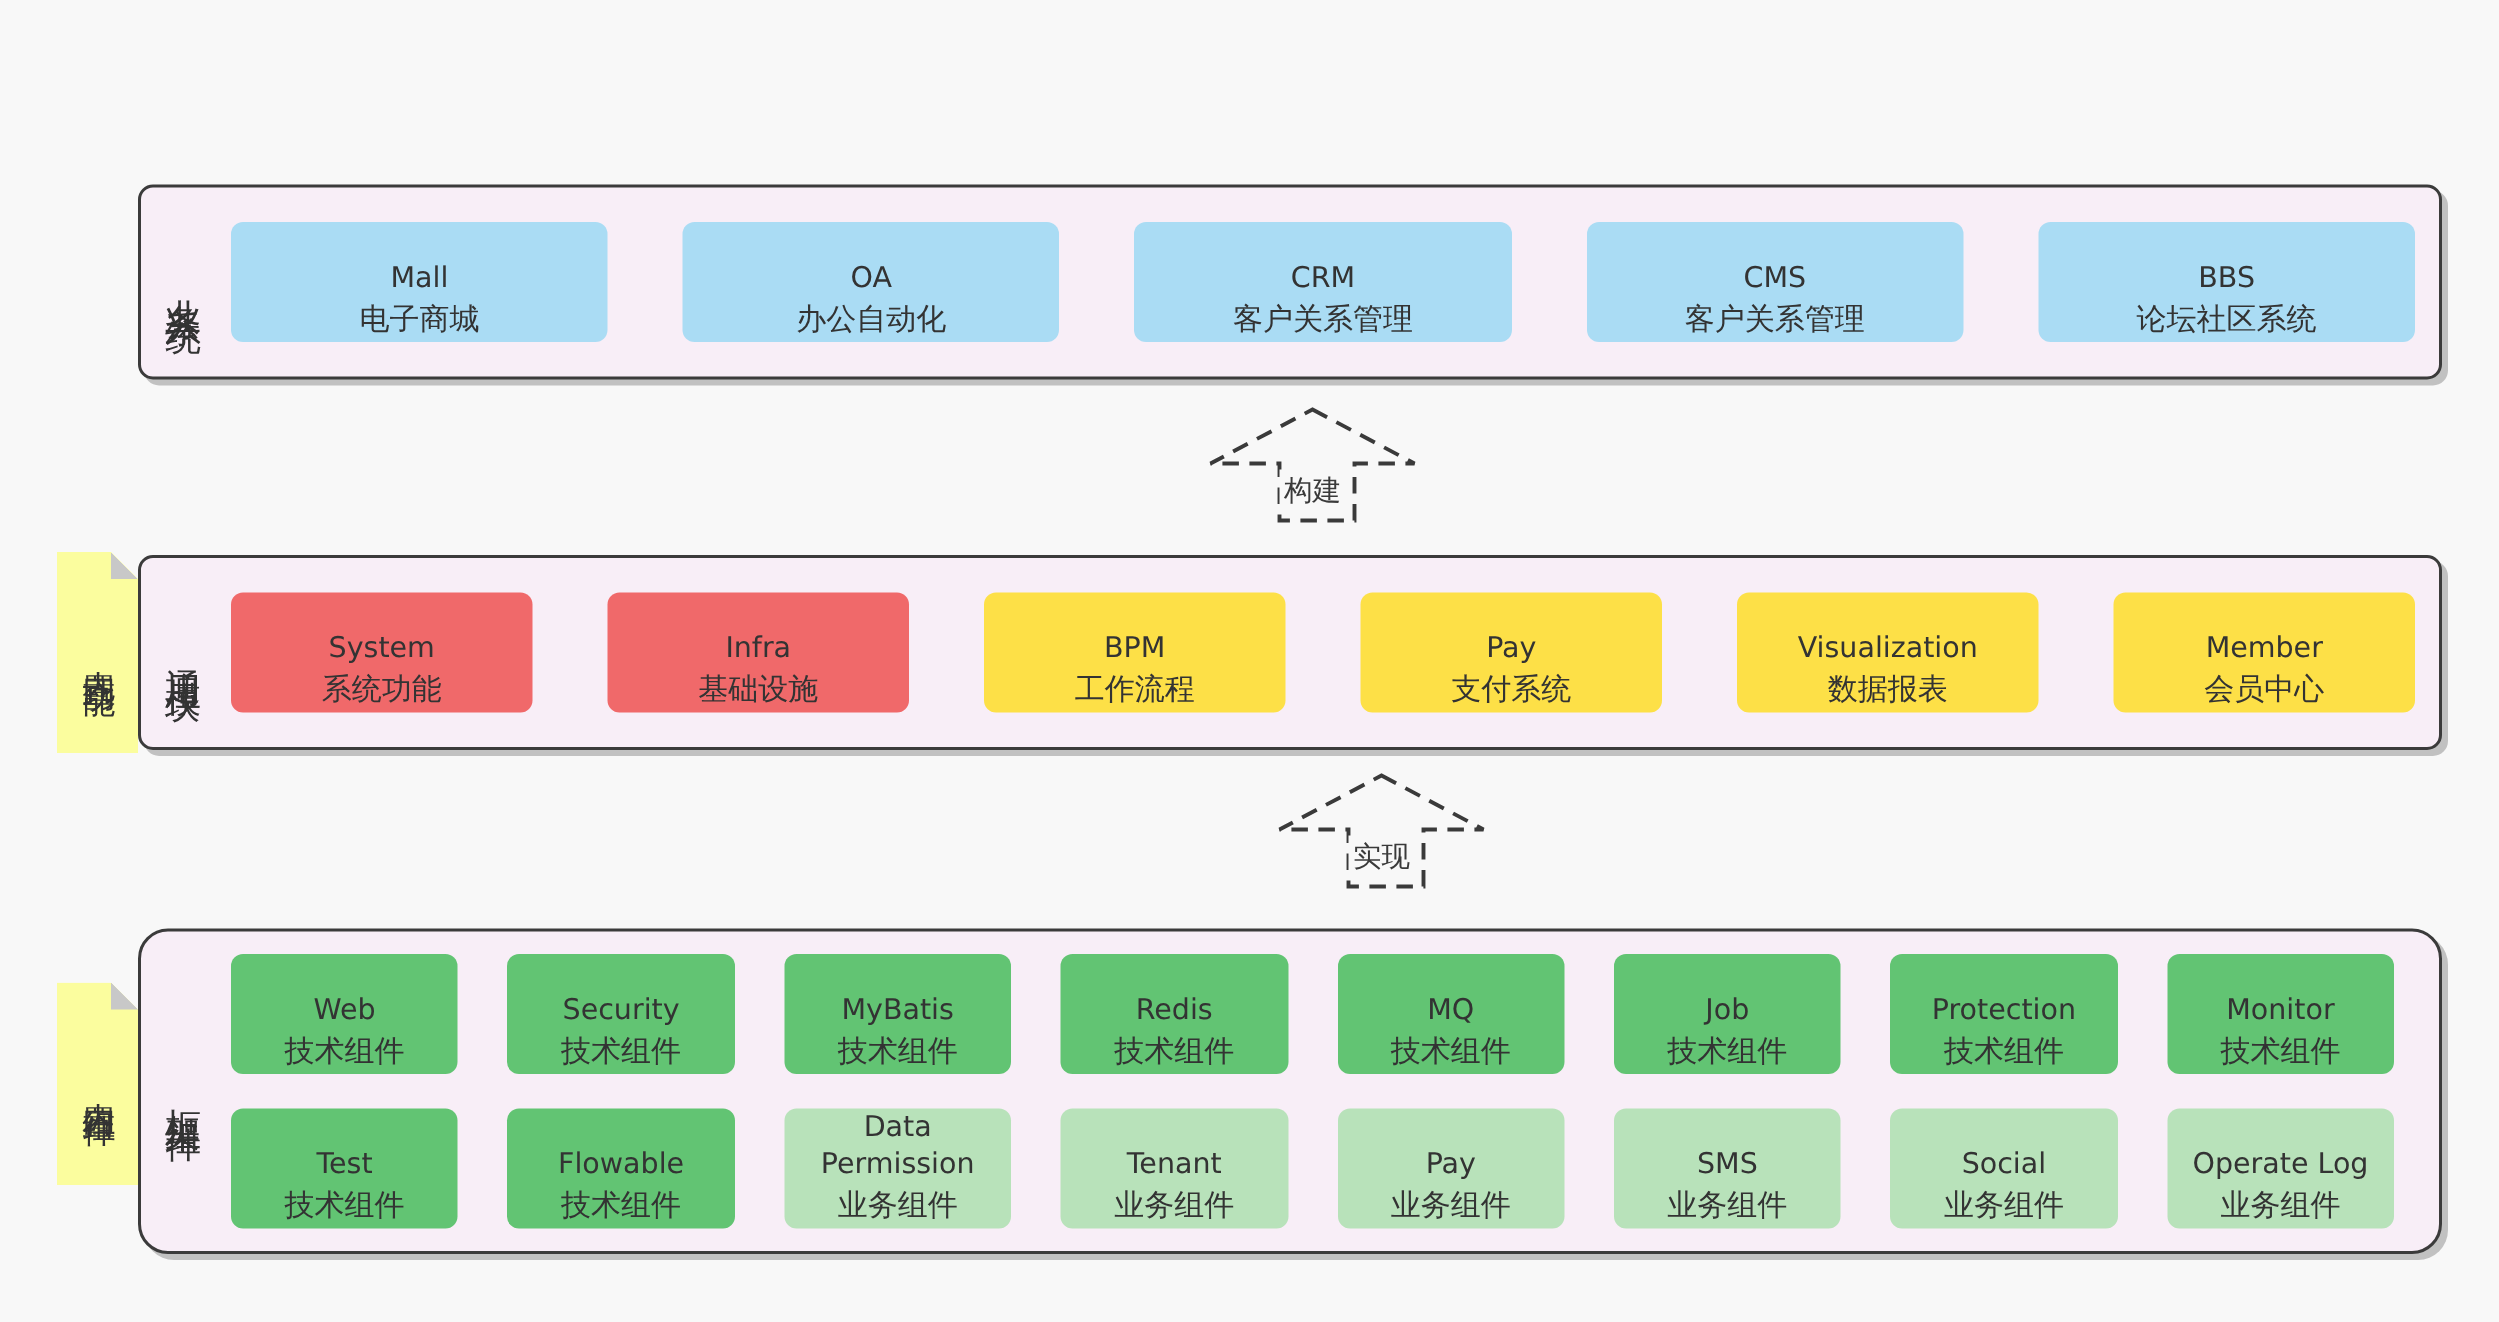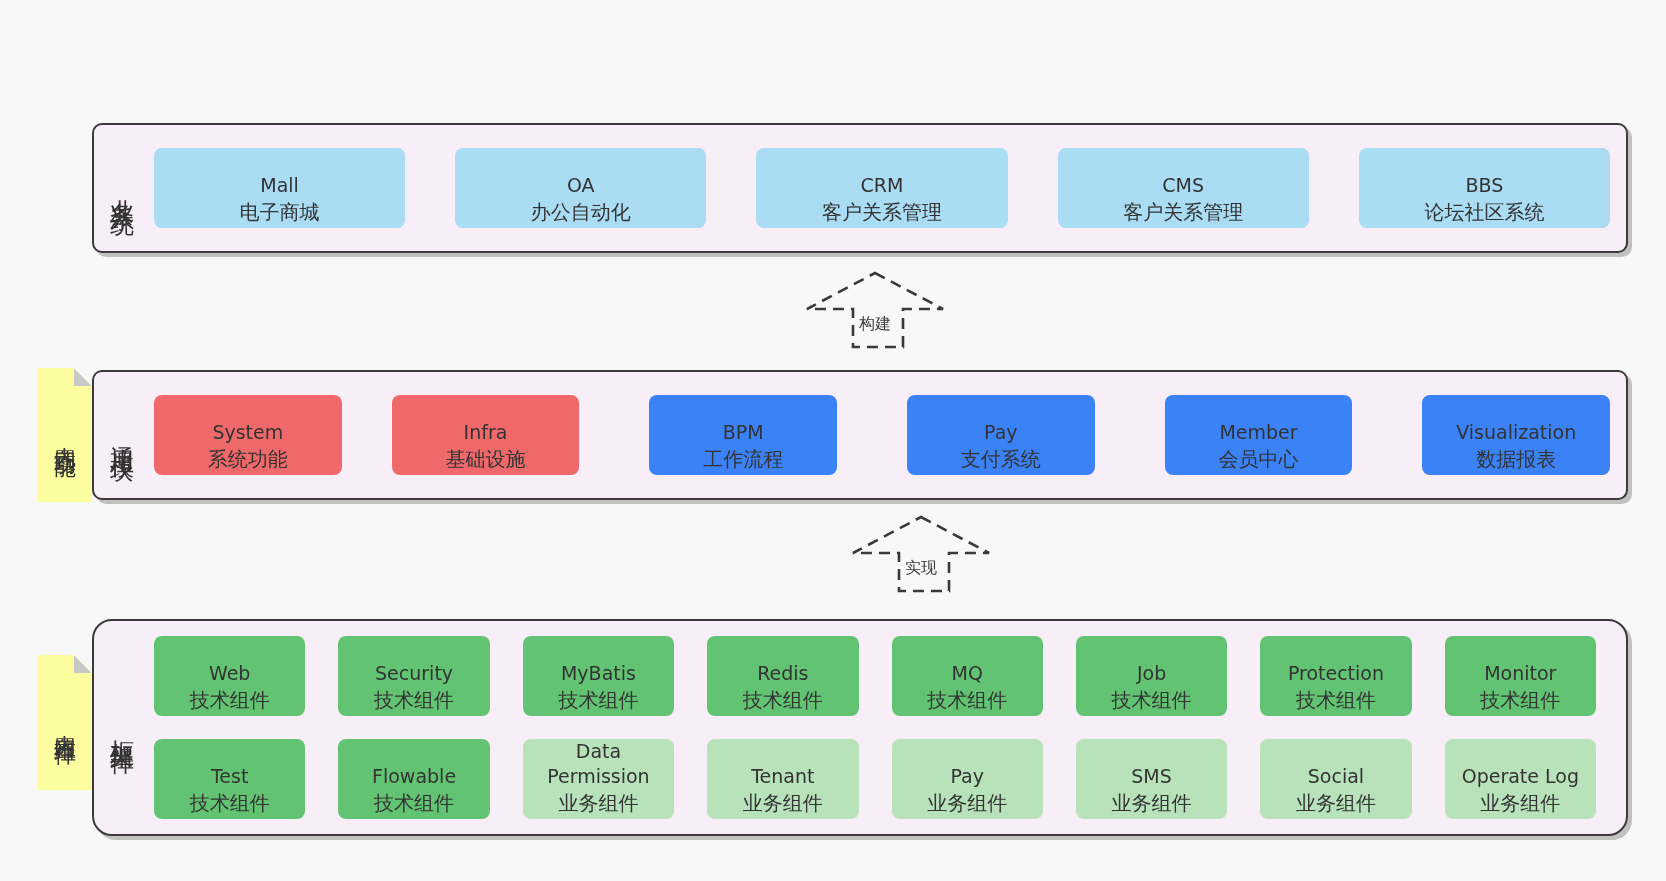--- a/index.html
+++ b/index.html
@@ -34,21 +34,21 @@
   #panel-components .row{gap:33px;padding-right:14px;}
   .box{
     flex:1;height:80px;border-radius:8px;
     display:flex;flex-direction:column;align-items:center;justify-content:flex-end;
     text-align:center;line-height:1.35;padding:2px 6px;box-sizing:border-box;
   }
   .box-name{font-size:19px;}
   .box-sub{font-size:20px;}
   .box-blue{background:#aadcf4;}
   .box-red{background:#f0696a;}
-  .box-pink{background:#3b82f6;margin-left:20px;}
+  .box-pink{background:#fde047;}
   .box-green{background:#62c473;}
   .box-lightgreen{background:#b8e2ba;}
   
   .sticky{
     position:absolute;left:38px;width:54px;background:#fbfd9e;z-index:1;
     display:flex;align-items:center;justify-content:center;
     clip-path:polygon(0 0,calc(100% - 18px) 0,100% 18px,100% 100%,0 100%);
   }
   .sticky::after{
     content:"";position:absolute;top:0;right:0;width:18px;height:18px;
@@ -63,21 +63,21 @@
   
   .arrow{position:absolute;width:140px;height:78px;z-index:1;}
   #arrow-build{left:805px;top:271px;}
   #arrow-implement{left:851px;top:515px;}
   .arrow svg{display:block;}
   .arrow polygon{
     fill:none;stroke:#3a3a3a;stroke-width:2.6;stroke-dasharray:11 7;
   }
   .arrow-label{
     position:absolute;left:50%;top:42px;transform:translateX(-50%);
-    background:#f8f8f8;font-size:16px;padding:1px 3px;color:#3a3a3a;white-space:nowrap;
+    background:#f8f8f8;font-size:19px;padding:1px 3px;color:#3a3a3a;white-space:nowrap;
   }
 </style>
 </head>
 <body>
 
 <div class="canvas">
 
   <div class="sticky" id="sticky-modules">
     <span>内置功能</span>
   </div>
@@ -138,26 +138,26 @@
           </div>
           <div class="box box-pink">
             <div class="box-name">BPM</div>
             <div class="box-sub">工作流程</div>
           </div>
           <div class="box box-pink">
             <div class="box-name">Pay</div>
             <div class="box-sub">支付系统</div>
           </div>
           <div class="box box-pink">
+            <div class="box-name">Visualization</div>
+            <div class="box-sub">数据报表</div>
+          </div>
+          <div class="box box-pink">
             <div class="box-name">Member</div>
             <div class="box-sub">会员中心</div>
-          </div>
-          <div class="box box-pink">
-            <div class="box-name">Visualization</div>
-            <div class="box-sub">数据报表</div>
           </div>
         </div>
       </div>
   </section>
 
   <div class="arrow" id="arrow-implement">
     <svg width="140" height="78" viewBox="0 0 140 78">
       <polygon points="70,2 138,38 98,38 98,76 48,76 48,38 2,38"></polygon>
     </svg>
     <span class="arrow-label">实现</span>

